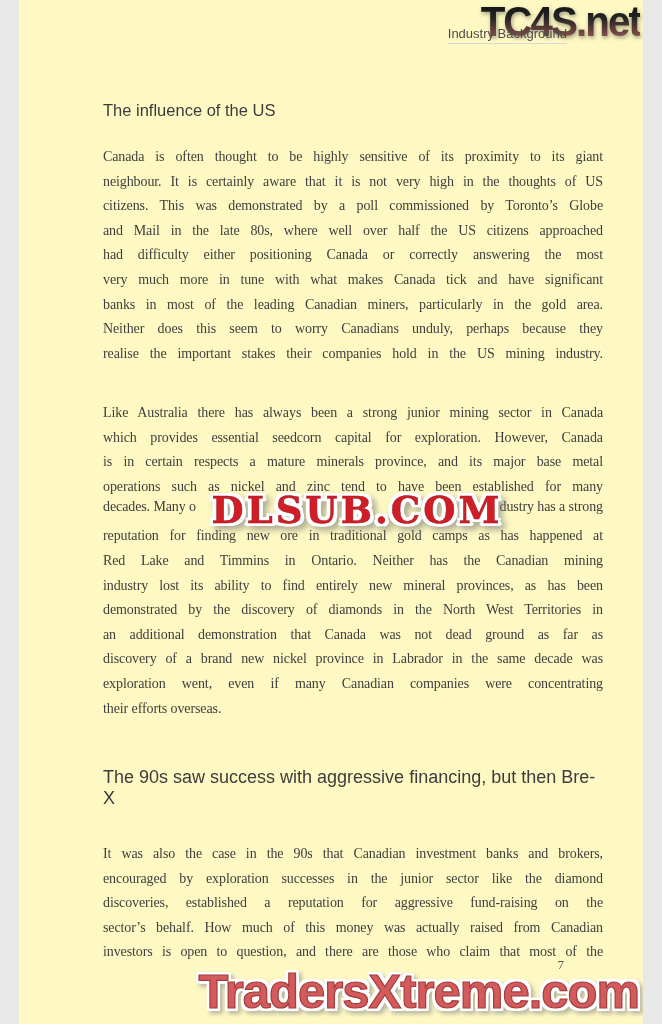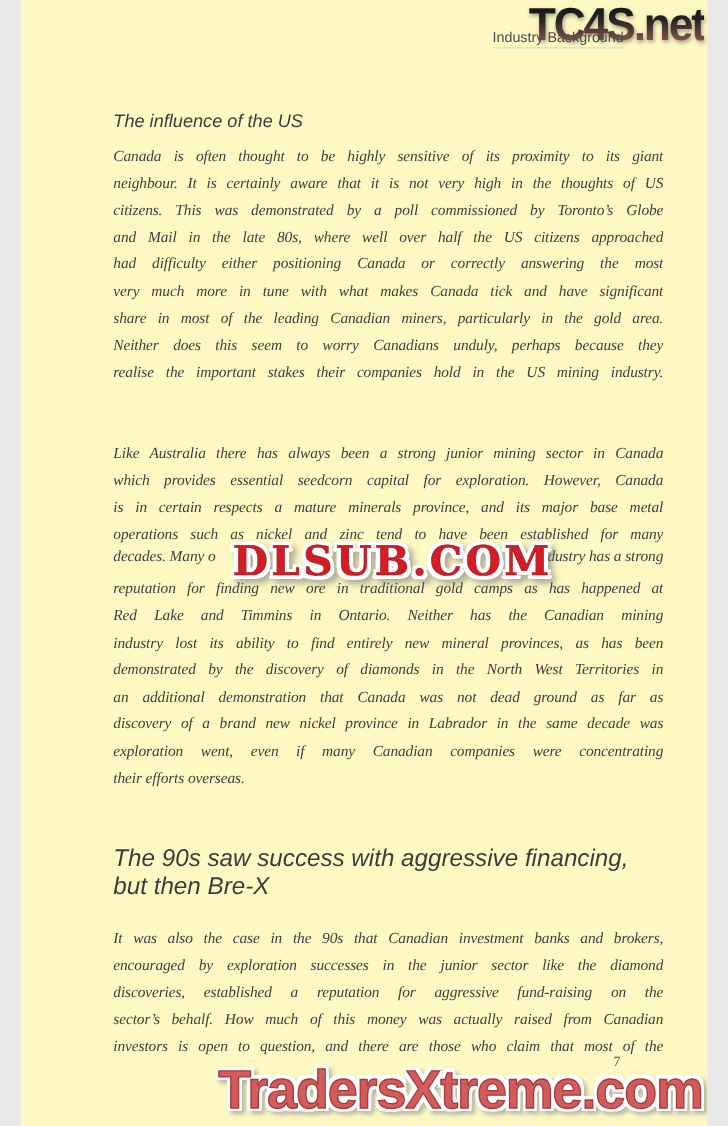--- a/index.html
+++ b/index.html
@@ -43,36 +43,35 @@
     border-bottom: 1px solid #d9d9d9;
     margin-left: 17px;
   }
 
   
   .textcol {
     position: absolute;
     left: 84px;
     width: 500px;
     color: #3e3e3e;
-    font-style: italic;
   }
   .h1 {
     top: 101px;
     font-family: "Liberation Sans", sans-serif;
     font-size: 16.5px;
     color: #3c3c3c;
   }
   .h2 {
     top: 767px;
     font-family: "Liberation Sans", sans-serif;
-    font-size: 22px;
+    font-size: 18px;
     color: #3c3c3c;
   }
   .para { font-size: 14px; letter-spacing: -0.1px; }
-  .p1 { top: 131px; }
+  .p1 { top: 145px; }
   .p2a { top: 401px; }
   .p2mid { top: 495px; }
   .p2b { top: 524.4px; }
   .p3 { top: 810px; margin-top: 32px; }
   .tline {
     height: 24.6px;
     line-height: 24.6px;
     overflow: hidden;
     text-align: justify;
     text-align-last: justify;
@@ -148,21 +147,21 @@
 
   <div class="textcol h1">The influence of the US</div>
 
   <div class="textcol para p1">
       <div class="tline">Canada is often thought to be highly sensitive of its proximity to its giant</div>
       <div class="tline">neighbour. It is certainly aware that it is not very high in the thoughts of US</div>
       <div class="tline">citizens. This was demonstrated by a poll commissioned by Toronto’s Globe</div>
       <div class="tline">and Mail in the late 80s, where well over half the US citizens approached</div>
       <div class="tline">had difficulty either positioning Canada or correctly answering the most</div>
       <div class="tline">very much more in tune with what makes Canada tick and have significant</div>
-      <div class="tline">share in most of the leading Canadian miners, particularly in the gold area.</div>
+      <div class="tline">banks in most of the leading Canadian miners, particularly in the gold area.</div>
       <div class="tline">Neither does this seem to worry Canadians unduly, perhaps because they</div>
       <div class="tline">realise the important stakes their companies hold in the US mining industry.</div>
     </div>
 
   <div class="textcol para p2a">
       <div class="tline">Like Australia there has always been a strong junior mining sector in Canada</div>
       <div class="tline">which provides essential seedcorn capital for exploration. However, Canada</div>
       <div class="tline">is in certain respects a mature minerals province, and its major base metal</div>
       <div class="tline">operations such as nickel and zinc tend to have been established for many</div>
     </div>

